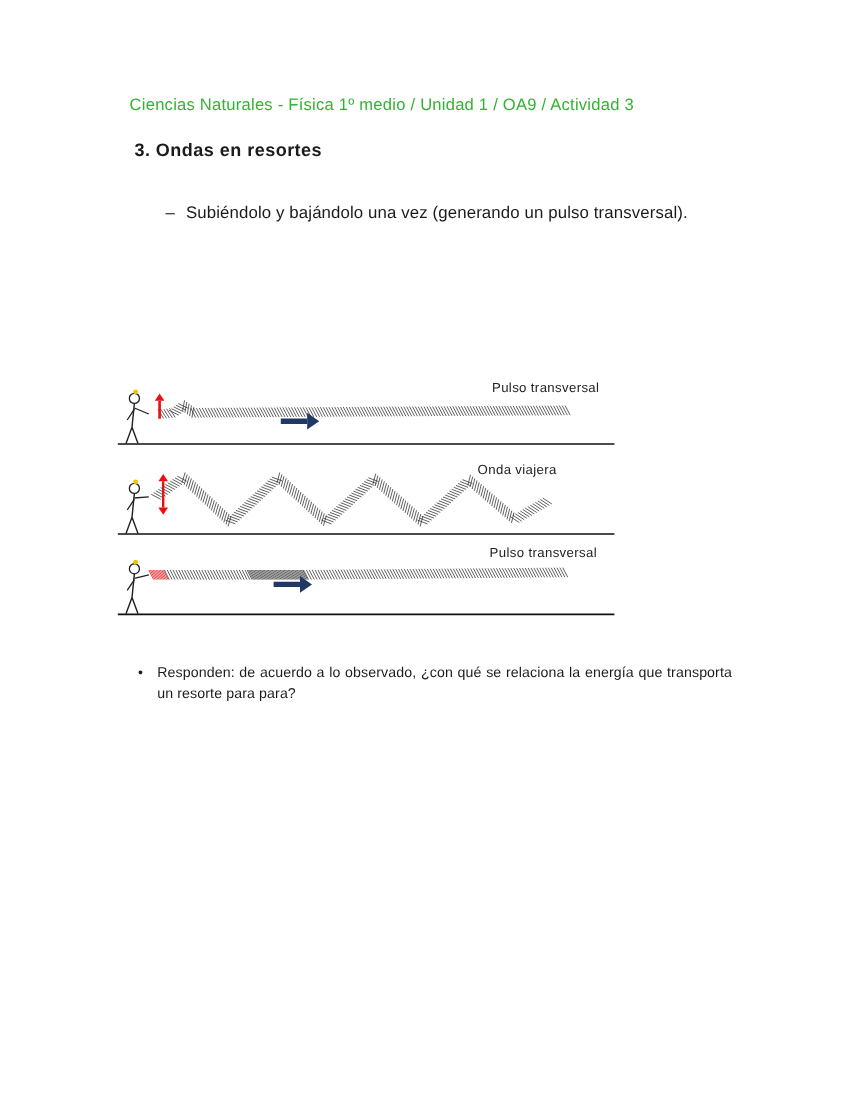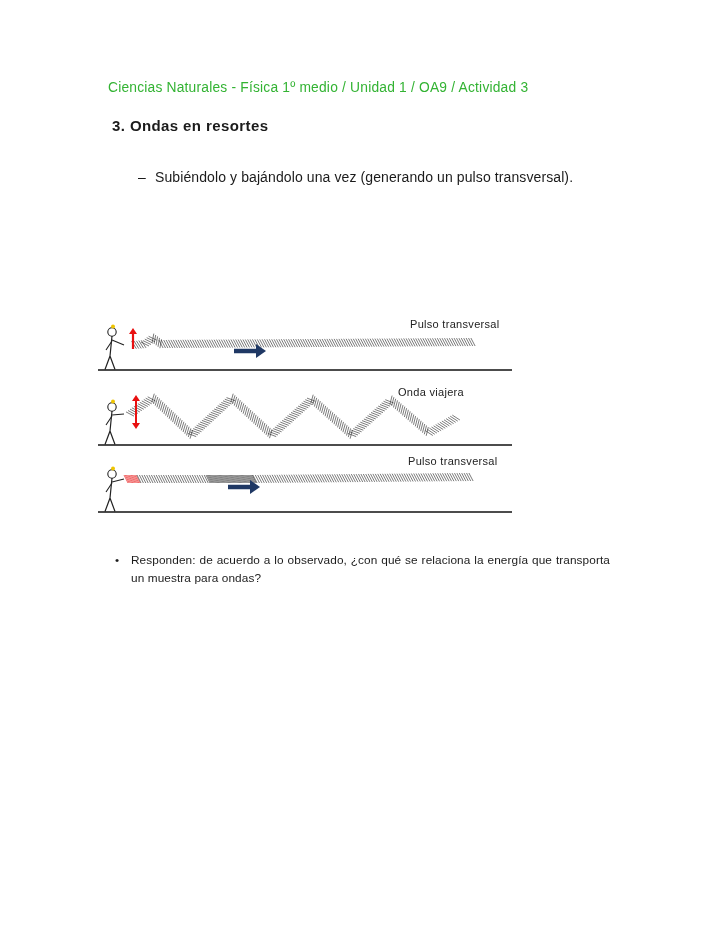--- a/index.html
+++ b/index.html
@@ -143,15 +143,15 @@
           </g>
           <g>
             <line x1="130" y1="35" x2="152" y2="35" stroke="#1f3864" stroke-width="4.5"></line>
             <path d="M 162 35 L 152 42 L 152 28 Z" fill="#1f3864"></path>
           </g>
         </svg>
     </div>
 
   </div>
 
-  <p class="bullet-item question">Responden: de acuerdo a lo observado, ¿con qué se relaciona la energía que transporta un muestra para ondas?</p>
+  <p class="bullet-item question">Responden: de acuerdo a lo observado, ¿con qué se relaciona la energía que transporta un resorte para para?</p>
 
 </div>
 
 </body></html>

